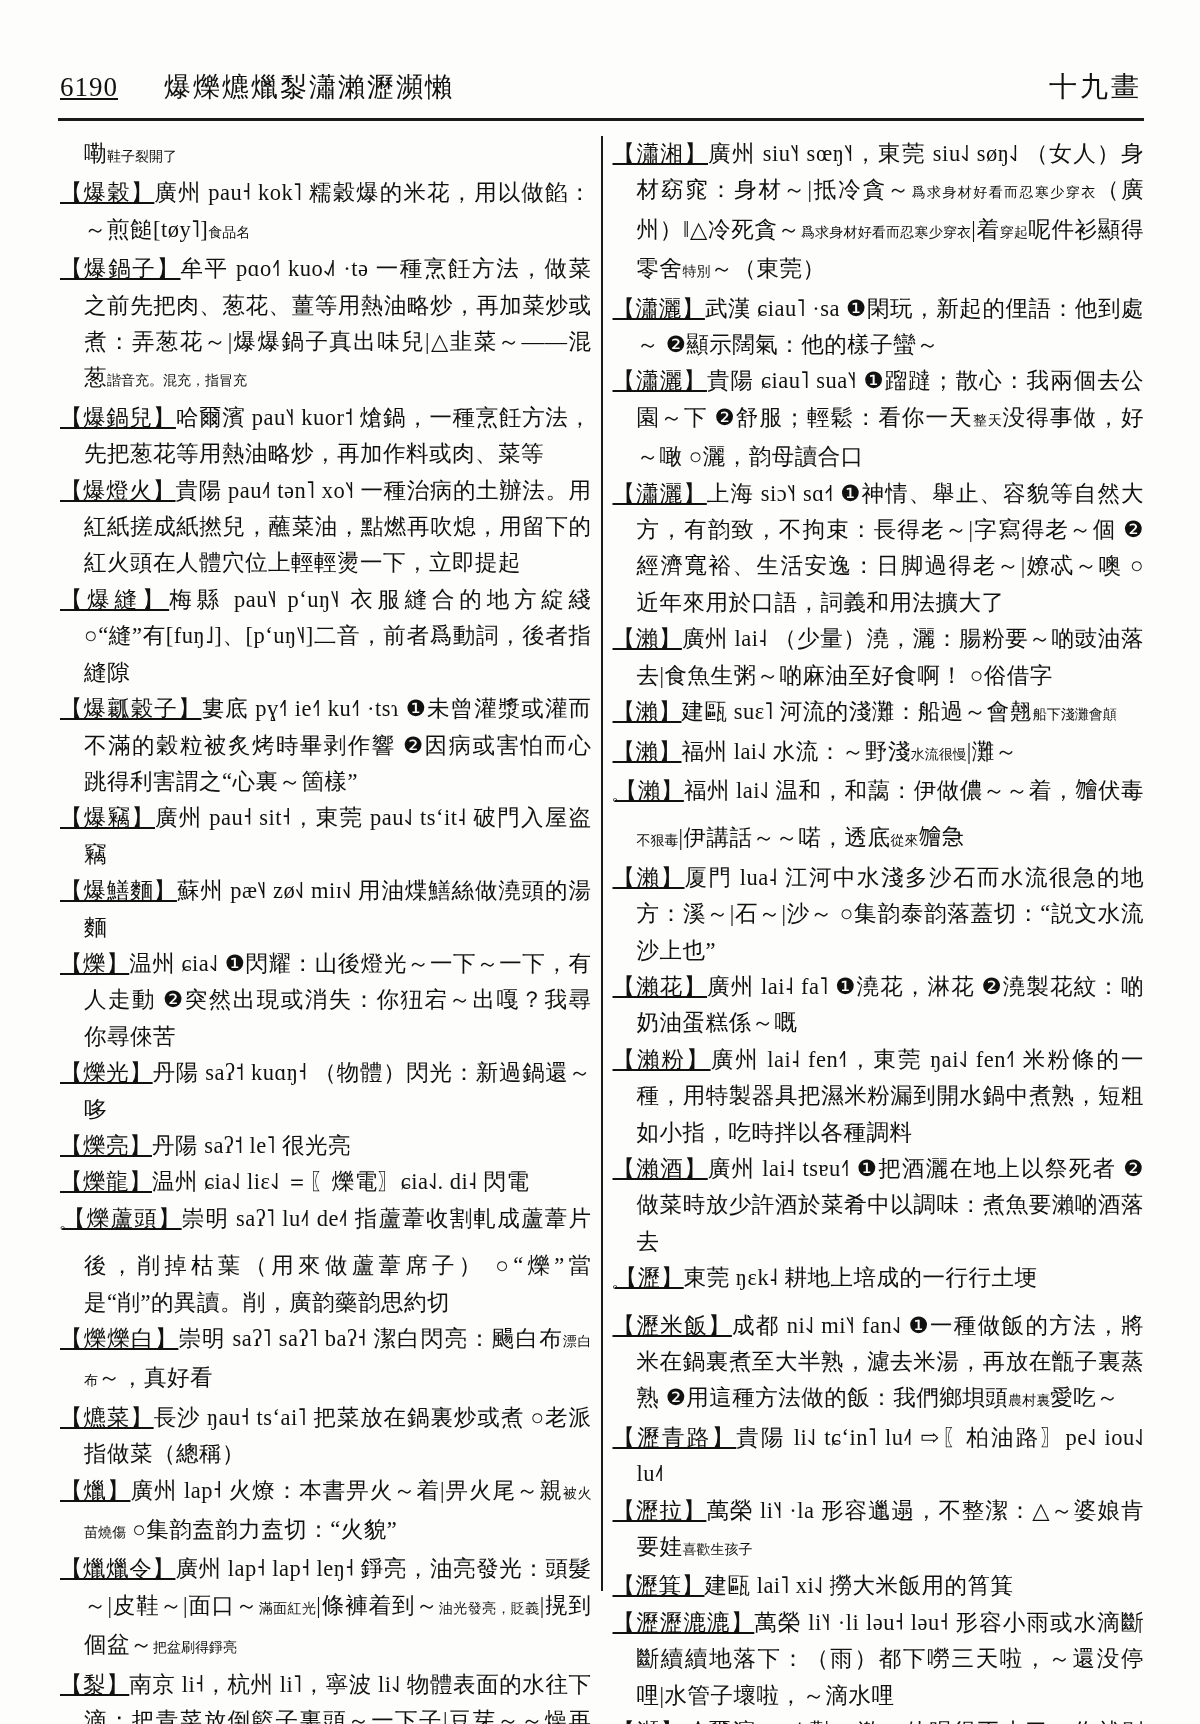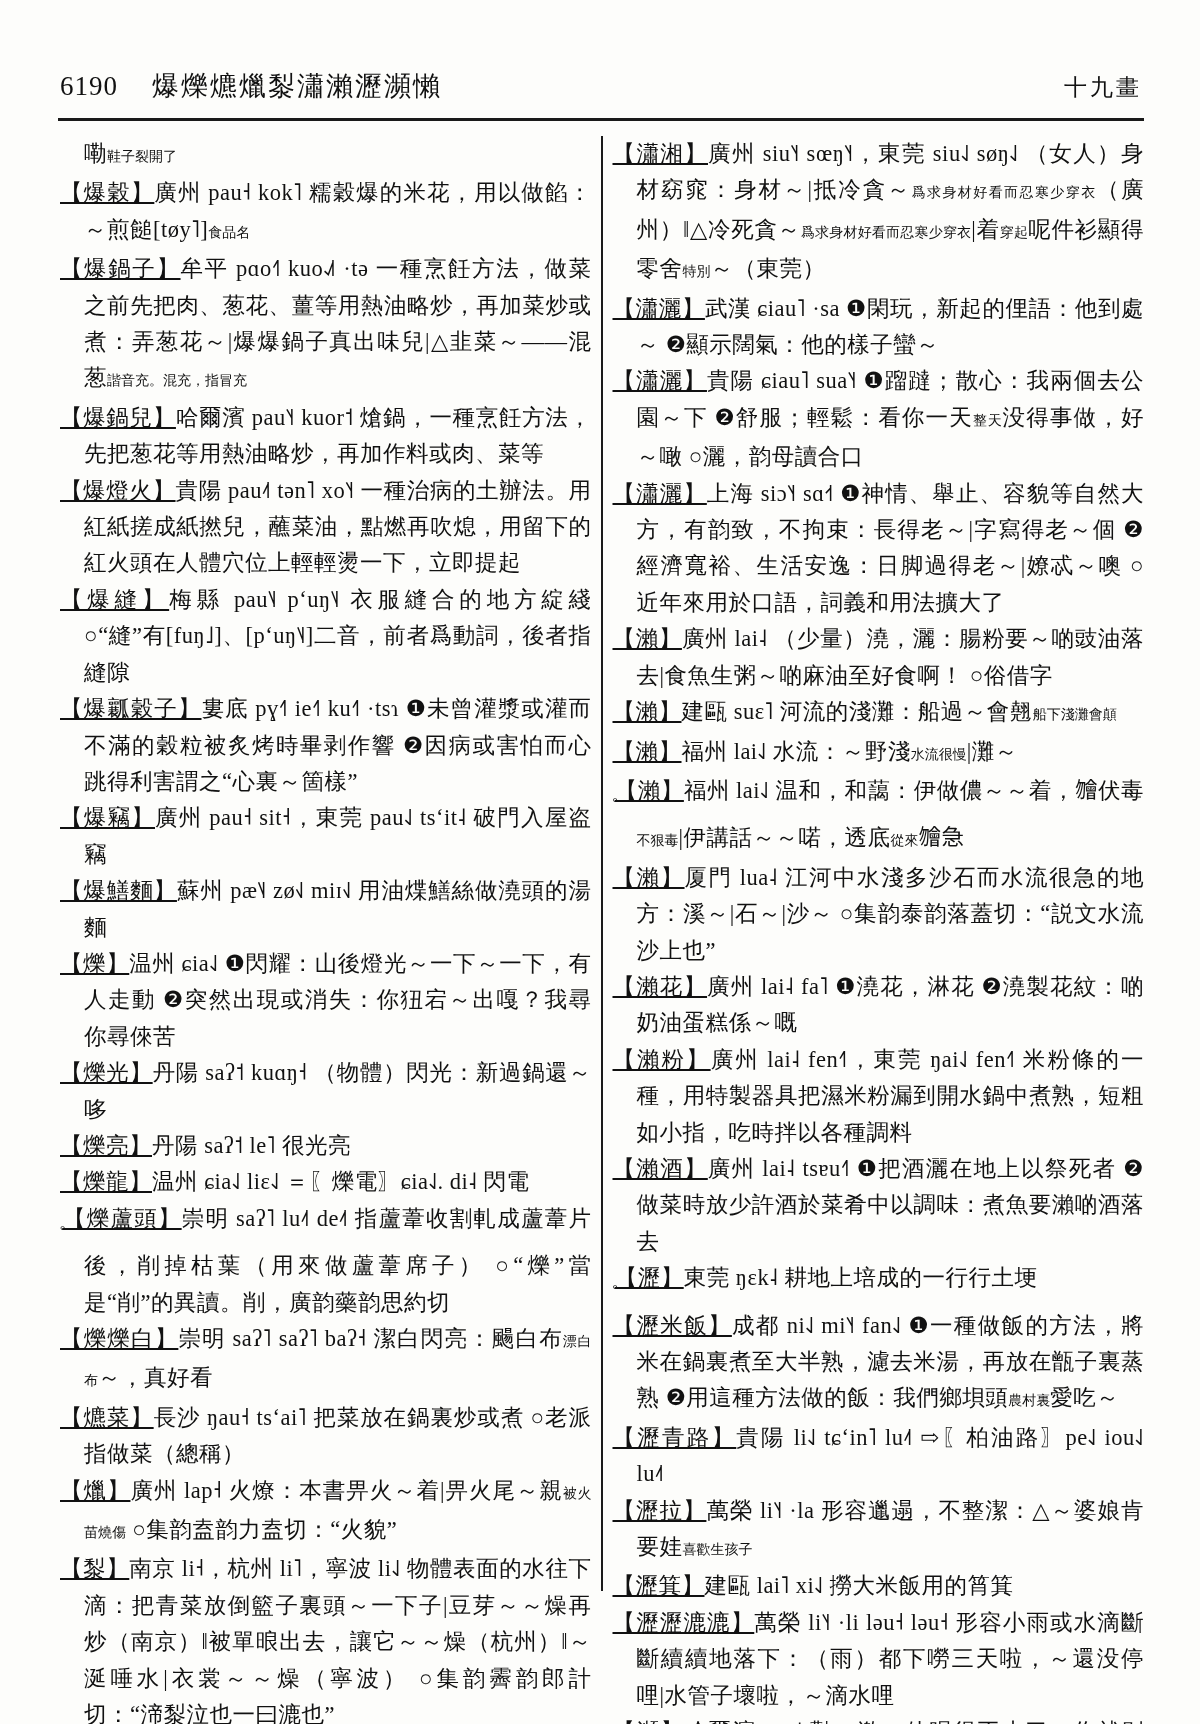--- a/index.html
+++ b/index.html
@@ -9,23 +9,23 @@
     background:#fdfdfb;
     font-family:"Liberation Serif","DejaVu Serif",serif;
     color:#111;
     overflow:hidden;
   }
   .header{
     position:absolute;left:60px;right:58px;top:68px;height:40px;
     display:flex;align-items:baseline;
     font-size:27px;
   }
-  .pageno{font-family:"Liberation Serif",serif;letter-spacing:1px;}
-  .headwords{margin-left:34px;letter-spacing:2px;font-size:27px;}
-  .strokes{margin-left:auto;font-size:23px;letter-spacing:3px;}
+  .pageno{font-family:"Liberation Serif",serif;letter-spacing:1px;text-decoration:underline;}
+  .headwords{margin-left:46px;letter-spacing:2px;font-size:27px;}
+  .strokes{margin-left:auto;font-size:28px;letter-spacing:3px;}
   .rule{
     position:absolute;left:58px;right:56px;top:118px;height:3px;background:#1a1a1a;
   }
   .columns{
     position:absolute;left:60px;top:136px;width:1084px;
     display:flex;
   }
   .col{width:533px;}
   .col.left{margin-right:9px;}
   .col.right{margin-left:10px;}
@@ -64,20 +64,21 @@
         <div class="entry"><span class="hw">【爆竊】</span><span class="tx">廣州 pau˧ sit˧，東莞 pau˨˩ tsʻit˨ 破門入屋盗竊</span></div>
         <div class="entry"><span class="hw">【爆鱔麵】</span><span class="tx">蘇州 pæ˥˨ zø˧˩ miɪ˧˩ 用油煠鱔絲做澆頭的湯麵</span></div>
         <div class="entry"><span class="hw">【爍】</span><span class="tx">温州 ɕia˨˩ ❶閃耀：山後燈光～一下～一下，有人走動 ❷突然出現或消失：你狃宕～出嘎？我尋你尋倈苦</span></div>
         <div class="entry"><span class="hw">【爍光】</span><span class="tx">丹陽 saʔ˦ kuɑŋ˧ （物體）閃光：新過鍋還～哆</span></div>
         <div class="entry"><span class="hw">【爍亮】</span><span class="tx">丹陽 saʔ˦ le˥ 很光亮</span></div>
         <div class="entry"><span class="hw">【爍龍】</span><span class="tx">温州 ɕia˨˩ liɛ˨˩ ＝〖爍電〗ɕia˨˩. di˨ 閃電</span></div>
         <div class="entry"><span class="hw"><span class="ring">°</span>【爍蘆頭】</span><span class="tx">崇明 saʔ˥ lu˨˦ de˨˦ 指蘆葦收割軋成蘆葦片後，削掉枯葉（用來做蘆葦席子） ○“爍”當是“削”的異讀。削，廣韵藥韵思約切</span></div>
         <div class="entry"><span class="hw">【爍爍白】</span><span class="tx">崇明 saʔ˥ saʔ˥ baʔ˧ 潔白閃亮：颺白布</span><span class="sm">漂白布</span><span class="tx">～，真好看</span></div>
         <div class="entry"><span class="hw">【爊菜】</span><span class="tx">長沙 ŋau˧ tsʻai˥ 把菜放在鍋裏炒或煮 ○老派指做菜（總稱）</span></div>
         <div class="entry"><span class="hw">【爉】</span><span class="tx">廣州 lap˧ 火燎：本書畀火～着|畀火尾～親</span><span class="sm">被火苗燒傷</span><span class="tx"> ○集韵盍韵力盍切：“火貌”</span></div>
+        <div class="entry"><span class="hw">【爉爉令】</span><span class="tx">廣州 lap˧ lap˧ leŋ˧ 錚亮，油亮發光：頭髮～|皮鞋～|面口～</span><span class="sm">滿面紅光</span><span class="tx">|條褲着到～</span><span class="sm">油光發亮，貶義</span><span class="tx">|㨪到個盆～</span><span class="sm">把盆刷得錚亮</span></div>
         <div class="entry"><span class="hw">【㴝】</span><span class="tx">南京 li˧，杭州 li˥，寧波 li˨˩ 物體表面的水往下滴：把青菜放倒籃子裏頭～一下子|豆芽～～燥再炒（南京）‖被單㫰出去，讓它～～燥（杭州）‖～涎唾水|衣裳～～燥（寧波） ○集韵霽韵郎計切：“渧㴝泣也一曰漉也”</span></div>
       </div>
     <div class="divider"></div>
     <div class="col right" id="col-right">
         <div class="entry"><span class="hw">【瀟湘】</span><span class="tx">廣州 siu˥˧ sœŋ˥˧，東莞 siu˨˩ søŋ˨˩ （女人）身材窈窕：身材～|抵冷貪～</span><span class="sm">爲求身材好看而忍寒少穿衣</span><span class="tx">（廣州）‖△冷死貪～</span><span class="sm">爲求身材好看而忍寒少穿衣</span><span class="tx">|着</span><span class="sm">穿起</span><span class="tx">呢件衫顯得零舍</span><span class="sm">特別</span><span class="tx">～（東莞）</span></div>
         <div class="entry"><span class="hw">【瀟灑】</span><span class="tx">武漢 ɕiau˥ ·sa ❶閑玩，新起的俚語：他到處～ ❷顯示闊氣：他的樣子蠻～</span></div>
         <div class="entry"><span class="hw">【瀟灑】</span><span class="tx">貴陽 ɕiau˥ sua˥˧ ❶蹓躂；散心：我兩個去公園～下 ❷舒服；輕鬆：看你一天</span><span class="sm">整天</span><span class="tx">没得事做，好～噉 ○灑，韵母讀合口</span></div>
         <div class="entry"><span class="hw">【瀟灑】</span><span class="tx">上海 siɔ˥˧ sɑ˧˦ ❶神情、舉止、容貌等自然大方，有韵致，不拘束：長得老～|字寫得老～個 ❷經濟寬裕、生活安逸：日脚過得老～|嫽忒～噢 ○近年來用於口語，詞義和用法擴大了</span></div>
         <div class="entry"><span class="hw">【瀨】</span><span class="tx">廣州 lai˨ （少量）澆，灑：腸粉要～啲豉油落去|食魚生粥～啲麻油至好食啊！ ○俗借字</span></div>
         <div class="entry"><span class="hw">【瀨】</span><span class="tx">建甌 suɛ˥ 河流的淺灘：船過～會翹</span><span class="sm">船下淺灘會顛</span></div>

